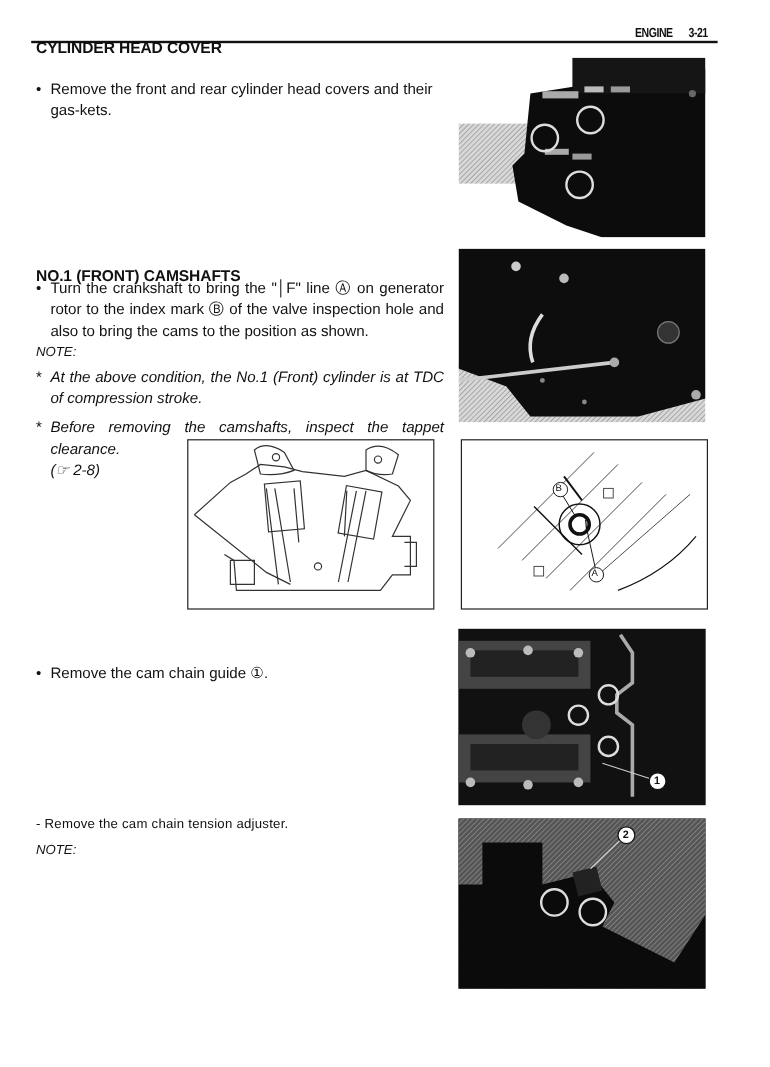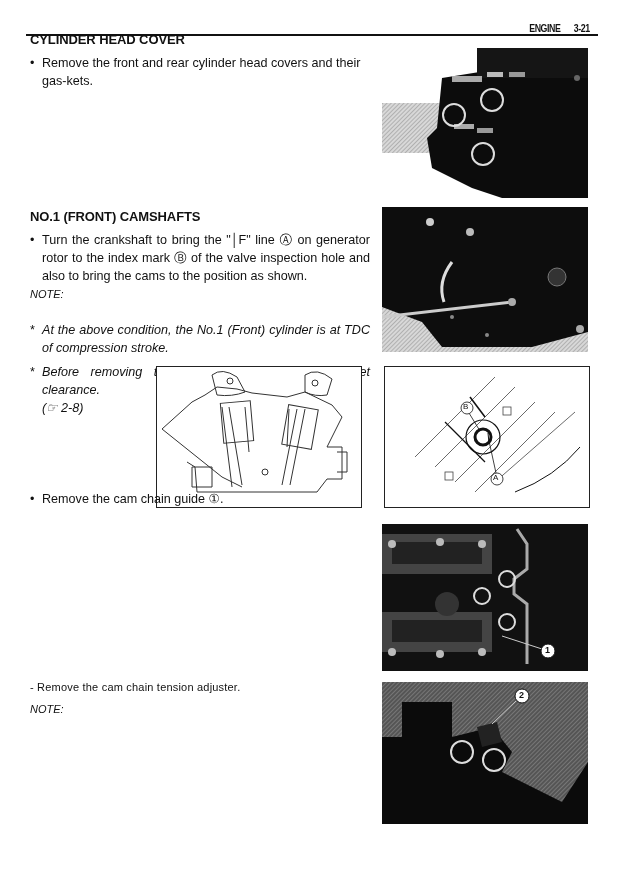--- a/index.html
+++ b/index.html
@@ -28,21 +28,21 @@
 </head>
 <body>
 
 <div class="hdr">
   <span>ENGINE</span>
   <span class="pg">3-21</span>
 </div>
 <div class="hdr-rule"></div>
 
 <div class="section-title" style="top:32px;">CYLINDER HEAD COVER</div>
-<div class="text" style="top:54px;">
+<div class="text" style="top:65px;">
   <div class="bullet">Remove the front and rear cylinder head covers and their gas-kets.</div>
 </div>
 
 <div class="photo" style="left:382px; top:48px; width:206px; height:150px; background:#fff;">
   <svg width="206" height="150" viewBox="0 0 206 150">
     <defs>
       <pattern id="hatch" width="3" height="3" patternUnits="userSpaceOnUse" patternTransform="rotate(45)">
         <rect width="3" height="3" fill="#d8d8d8"></rect>
           <line x1="0" y1="0" x2="0" y2="3" stroke="#888" stroke-width="1"></line>
       </pattern>
@@ -55,27 +55,27 @@
     <rect x="127" y="24" width="16" height="5" fill="#999"></rect>
     <rect x="72" y="76" width="20" height="5" fill="#aaa"></rect>
     <rect x="95" y="80" width="16" height="5" fill="#999"></rect>
     <circle cx="110" cy="52" r="11" fill="none" stroke="#ddd" stroke-width="2"></circle>
     <circle cx="72" cy="67" r="11" fill="none" stroke="#ddd" stroke-width="2"></circle>
     <circle cx="101" cy="106" r="11" fill="none" stroke="#ddd" stroke-width="2"></circle>
     <circle cx="195" cy="30" r="3" fill="#666"></circle>
   </svg>
 </div>
 
-<div class="section-title" style="top:209px;">NO.1 (FRONT) CAMSHAFTS</div>
+<div class="section-title" style="top:222px;">NO.1 (FRONT) CAMSHAFTS</div>
 <div class="text justify" style="top:231px;">
   <div class="bullet">Turn the crankshaft to bring the "│F" line Ⓐ on generator rotor to the index mark Ⓑ of the valve inspection hole and also to bring the cams to the position as shown.</div>
 </div>
 <div class="text" style="top:285px;">
   <div class="note-h">NOTE:</div>
-  <div class="star note justify" style="margin-top:18px;">At the above condition, the No.1 (Front) cylinder is at TDC of compression stroke.</div>
+  <div class="star note justify" style="margin-top:2px;">At the above condition, the No.1 (Front) cylinder is at TDC of compression stroke.</div>
   <div class="star note justify" style="margin-top:6px;">Before removing the camshafts, inspect the tappet clearance.</div>
   <div class="note" style="padding-left:12px;">(☞ 2-8)</div>
 </div>
 
 <div class="photo" style="left:382px; top:207px; width:206px; height:145px; background:#fff;">
   <svg width="206" height="145" viewBox="0 0 206 145">
     <rect x="0" y="95" width="206" height="50" fill="url(#hatch)"></rect>
     <polygon points="0,0 206,0 206,125 150,140 60,140 40,115 0,100" fill="#0d0d0d"></polygon>
     <path d="M70,55 Q55,75 62,95" fill="none" stroke="#ddd" stroke-width="3"></path>
     <line x1="0" y1="110" x2="130" y2="95" stroke="#ccc" stroke-width="3"></line>
@@ -121,21 +121,21 @@
     <line x1="104" y1="74" x2="111" y2="106" stroke="#111"></line>
     <rect x="118" y="40" width="8" height="8"></rect>
     <rect x="60" y="105" width="8" height="8"></rect>
     <circle cx="82" cy="41" r="6" fill="#fff" stroke="#111"></circle>
     <circle cx="112" cy="112" r="6" fill="#fff" stroke="#111"></circle>
   </svg>
   <span style="position:absolute; left:78px; top:35px; font-size:8px;">B</span>
   <span style="position:absolute; left:108px; top:106px; font-size:8px;">A</span>
 </div>
 
-<div class="text" style="top:490px;">
+<div class="text" style="top:552px;">
   <div class="bullet">Remove the cam chain guide ①.</div>
 </div>
 
 <div class="photo" style="left:382px; top:524px; width:206px; height:147px;">
   <svg width="206" height="147" viewBox="0 0 206 147">
     <rect width="206" height="147" fill="#111"></rect>
     <rect x="0" y="10" width="110" height="40" fill="#444"></rect>
     <rect x="10" y="18" width="90" height="22" fill="#222"></rect>
     <rect x="0" y="88" width="110" height="40" fill="#444"></rect>
     <rect x="10" y="96" width="90" height="22" fill="#222"></rect>

